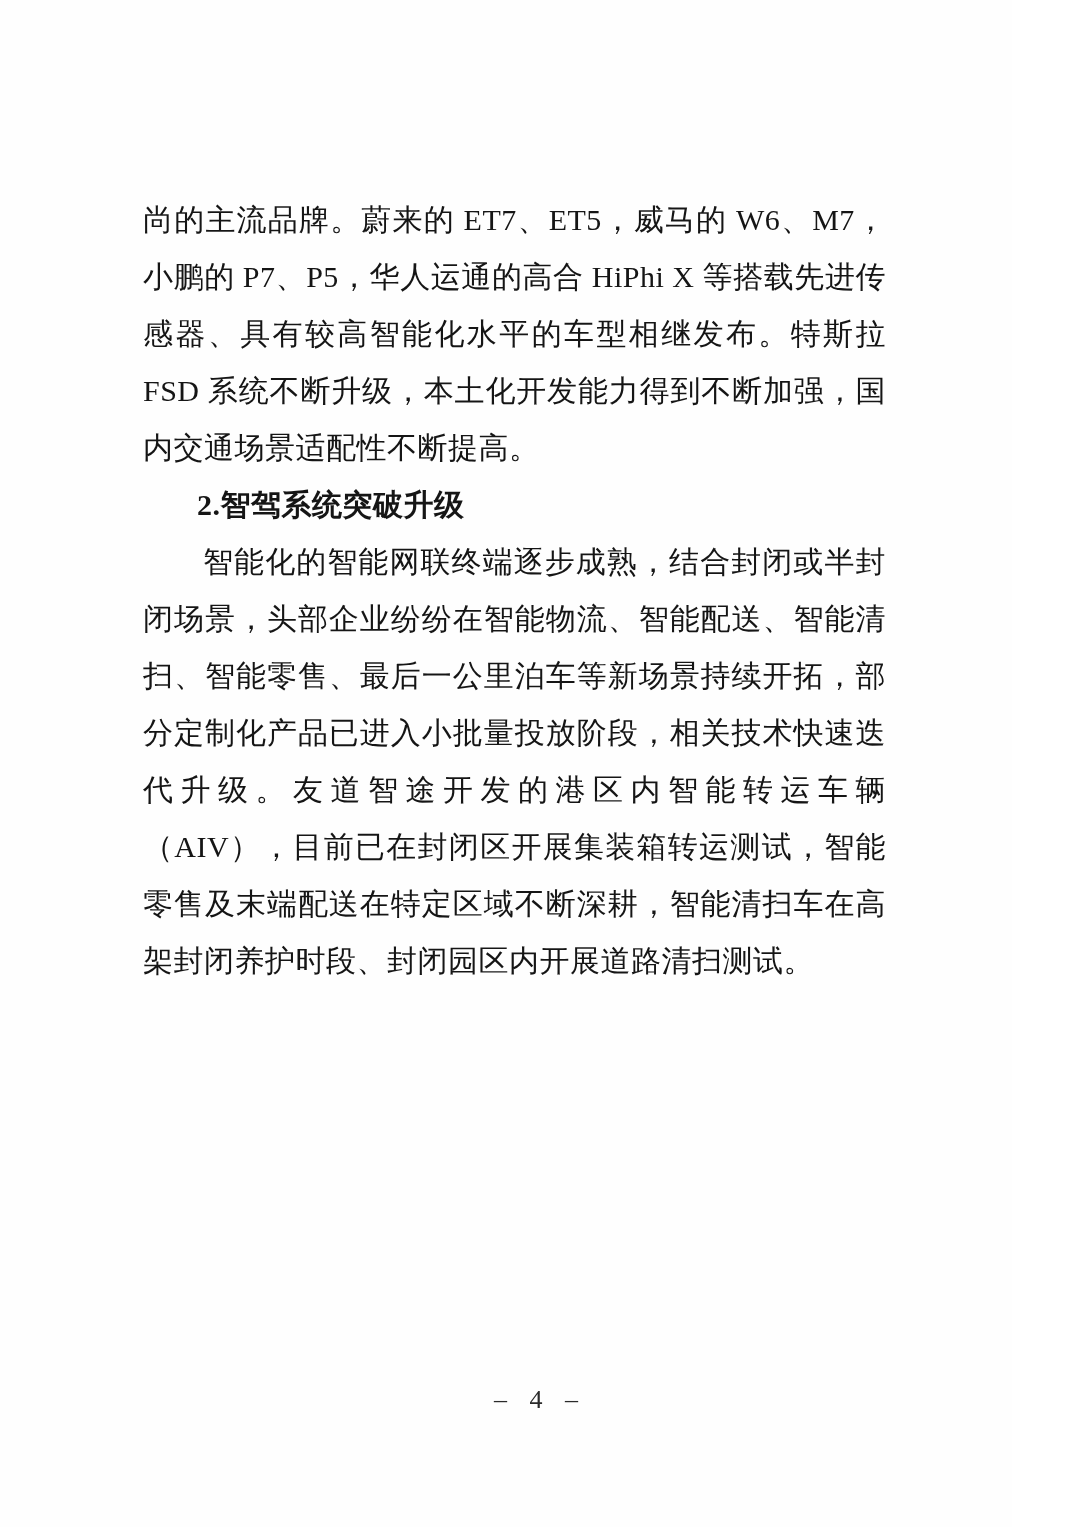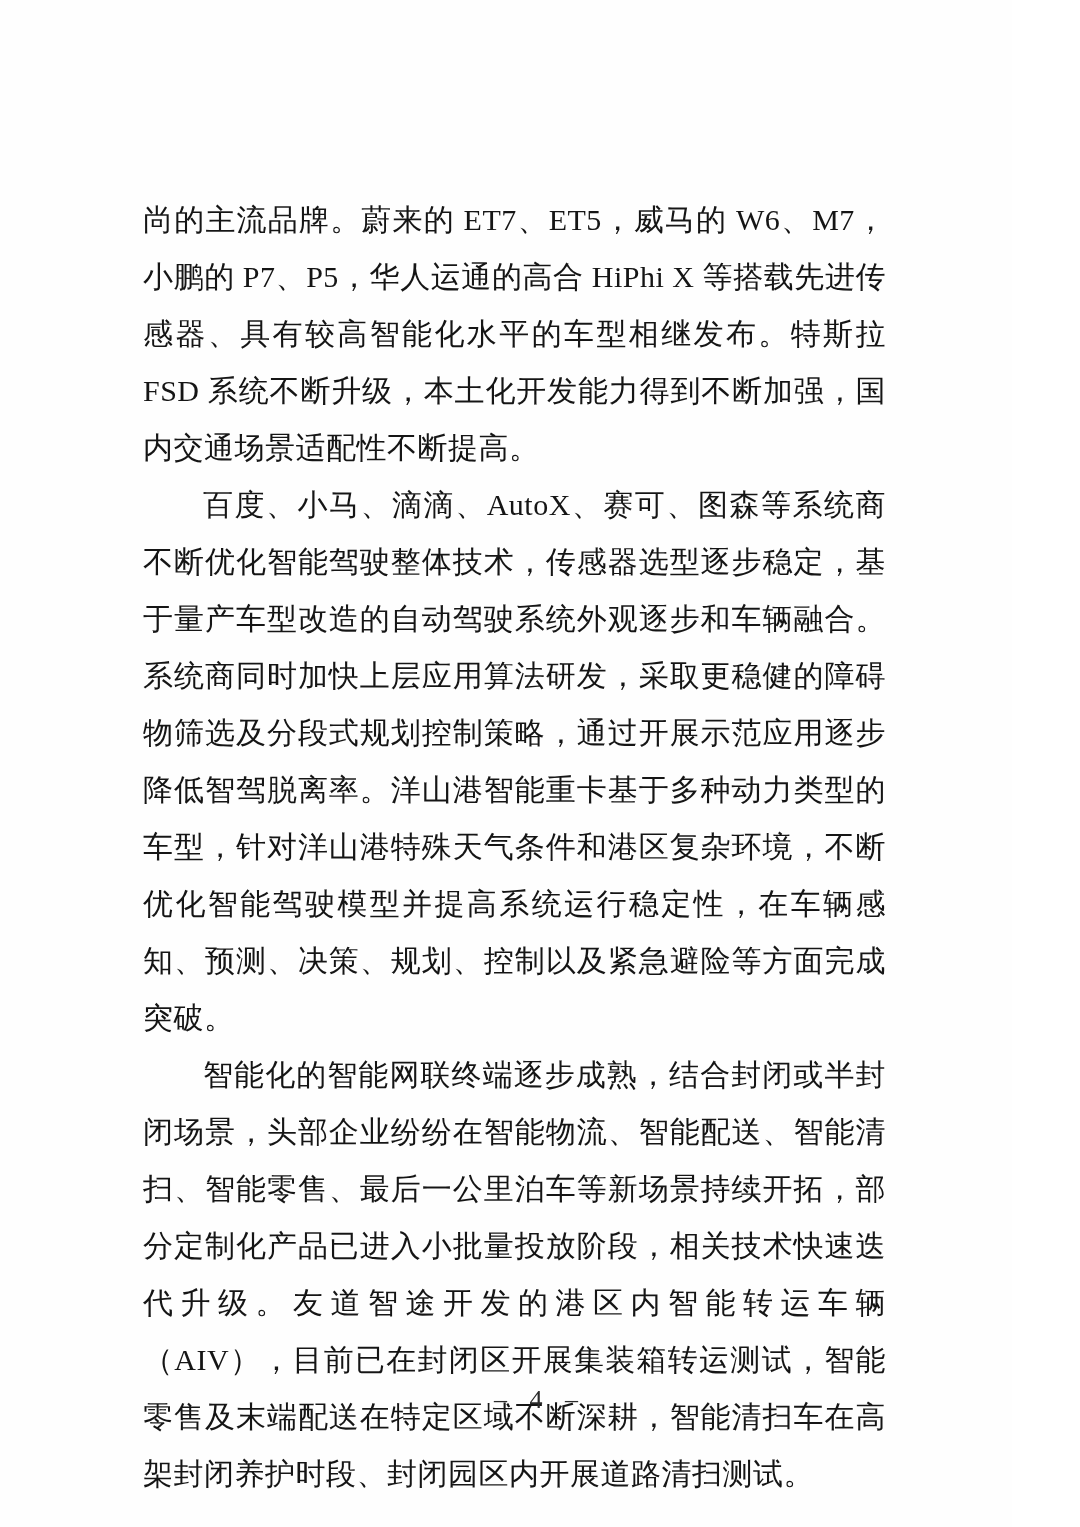--- a/index.html
+++ b/index.html
@@ -53,20 +53,20 @@
     letter-spacing: 8px;
     color: #2a2a2a;
   }
 </style>
 </head>
 <body>
 
 <div class="page">
   <p class="body-text">尚的主流品牌。蔚来的 ET7、ET5，威马的 W6、M7，小鹏的 P7、P5，华人运通的高合 HiPhi X 等搭载先进传感器、具有较高智能化水平的车型相继发布。特斯拉 FSD 系统不断升级，本土化开发能力得到不断加强，国内交通场景适配性不断提高。</p>
 
+  <h3 class="section-heading">2.智驾系统突破升级</h3>
 
-  <p class="body-text first-indent">百度、小马、滴滴、AutoX、赛可、图森等系统商不断优化智能驾驶整体技术，传感器选型逐步稳定，基于量产车型改造的自动驾驶系统外观逐步和车辆融合。系统商同时加快上层应用算法研发，采取更稳健的障碍物筛选及分段式规划控制策略，通过开展示范应用逐步降低智驾脱离率。洋山港智能重卡基于多种动力类型的车型，针对洋山港特殊天气条件和港区复杂环境，不断优化智能驾驶模型并提高系统运行稳定性，在车辆感知、预测、决策、规划、控制以及紧急避险等方面完成突破。</p>
 
 
   <p class="body-text first-indent">智能化的智能网联终端逐步成熟，结合封闭或半封闭场景，头部企业纷纷在智能物流、智能配送、智能清扫、智能零售、最后一公里泊车等新场景持续开拓，部分定制化产品已进入小批量投放阶段，相关技术快速迭代升级。友道智途开发的港区内智能转运车辆（AIV），目前已在封闭区开展集装箱转运测试，智能零售及末端配送在特定区域不断深耕，智能清扫车在高架封闭养护时段、封闭园区内开展道路清扫测试。</p>
 
   <div class="page-number">– 4 –</div>
 </div>
 
 </body></html>

